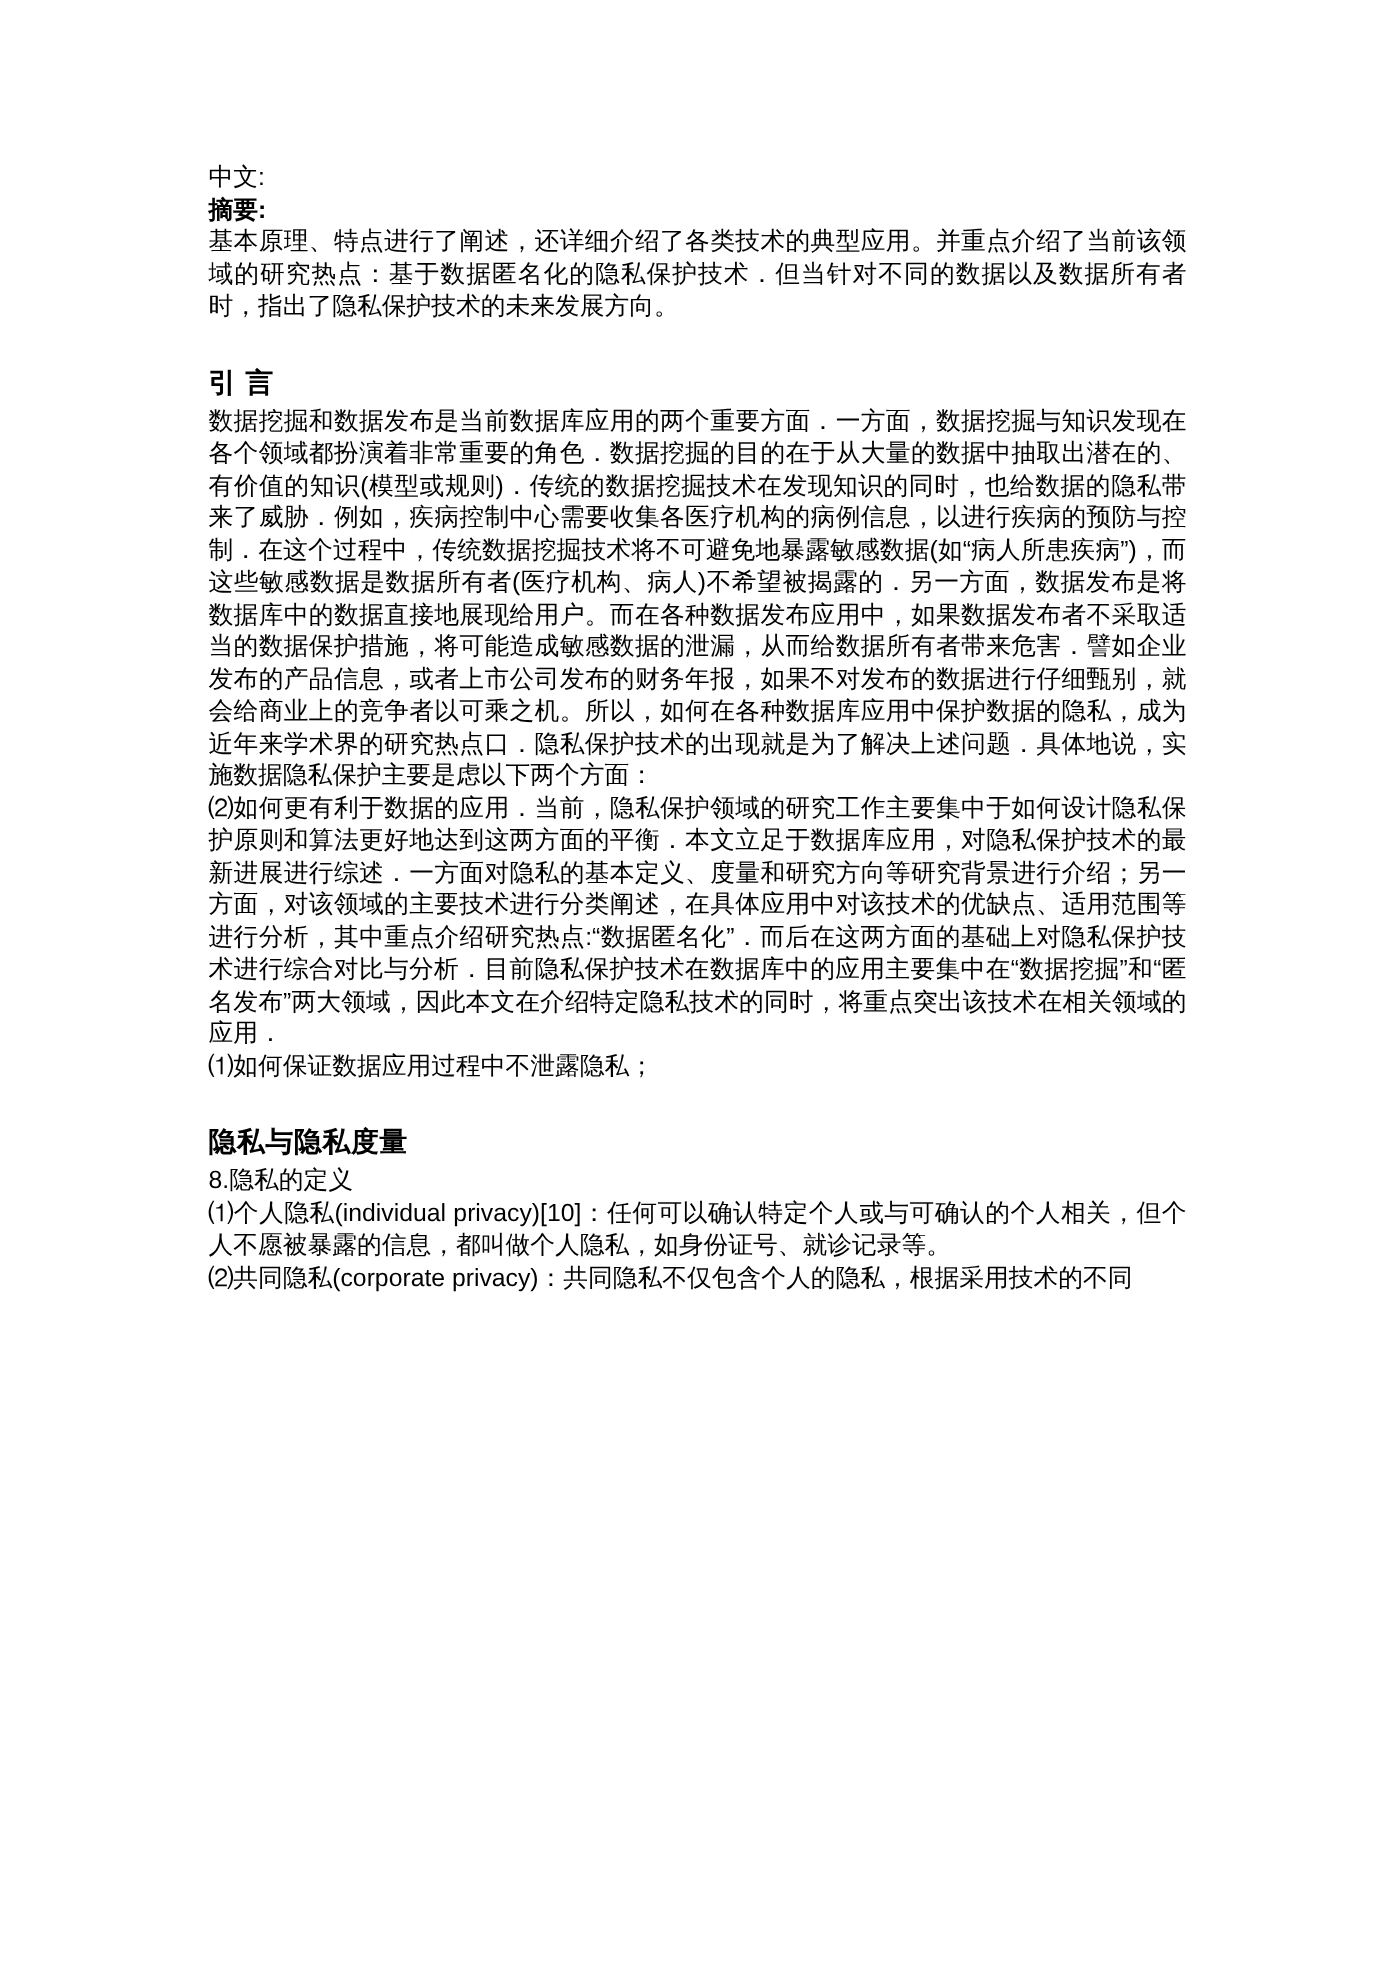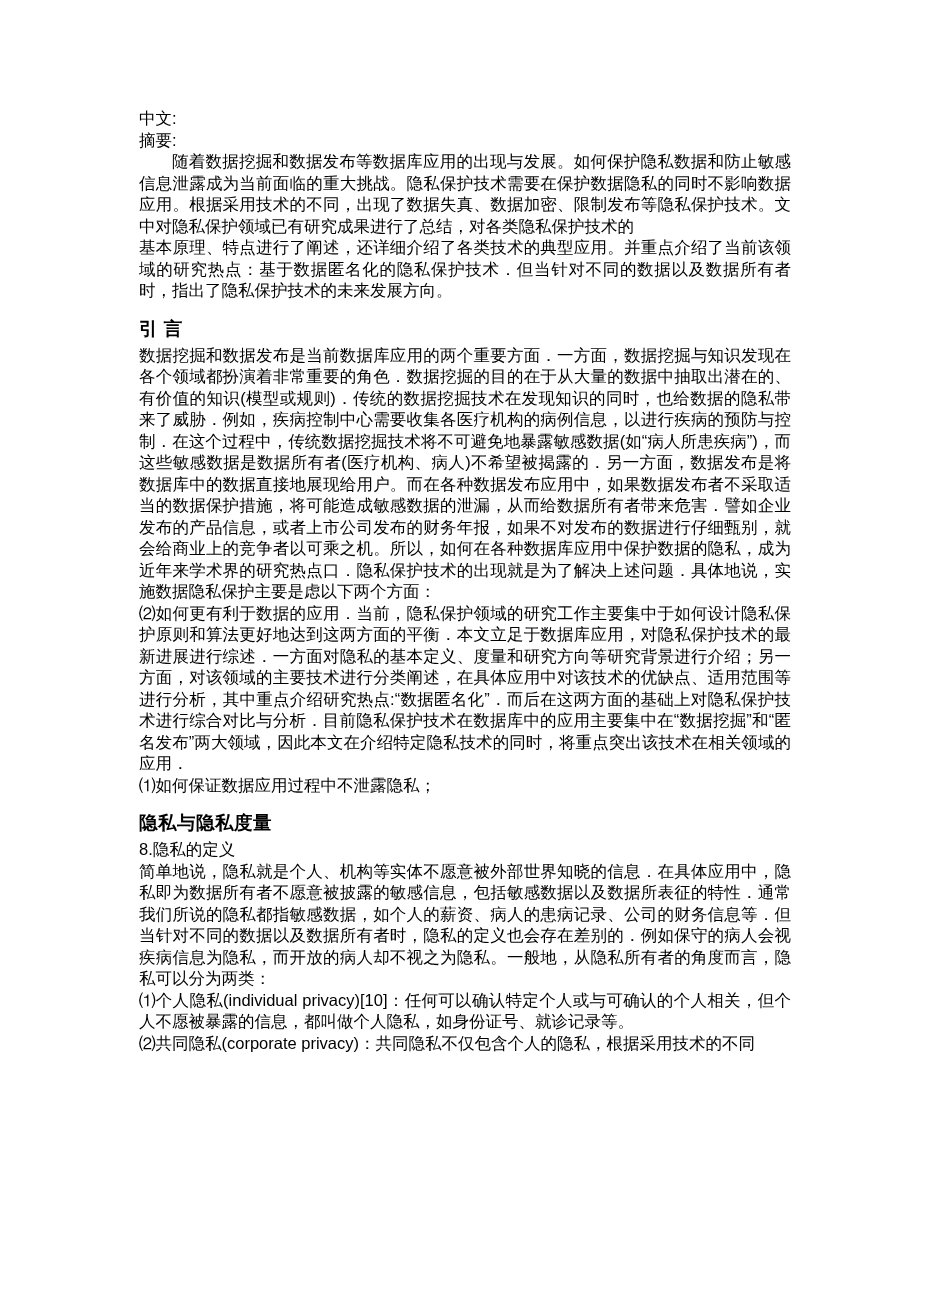--- a/index.html
+++ b/index.html
@@ -28,60 +28,58 @@
       font-size: 16.5px;
       line-height: 21.5px;
       text-align: justify;
       text-justify: inter-ideograph;
     }
     .line, .para {
       margin: 0;
       padding: 0;
     }
     .bold {
-      font-weight: normal;
+      font-weight: bold;
     }
     .first-indent {
       text-indent: 2em;
     }
     .section-heading {
-      margin: 15px 0 5px 0;
+      margin: 27px 0 5px 0;
       font-size: 18.5px;
       line-height: 23px;
       font-weight: bold;
       letter-spacing: 0.5px;
       text-align: left;
     }
   </style>
 </head>
 <body>
 
 <div class="page">
   <div class="content">
 
     <p class="line">中文:</p>
 
     <p class="line bold">摘要:</p>
 
-    <p class="para first-indent">随着数据挖掘和数据发布等数据库应用的出现与发展。如何保护隐私数据和防止敏感信息泄露成为当前面临的重大挑战。隐私保护技术需要在保护数据隐私的同时不影响数据应用。根据采用技术的不同，出现了数据失真、数据加密、限制发布等隐私保护技术。文中对隐私保护领域已有研究成果进行了总结，对各类隐私保护技术的</p>
 
     <p class="para">基本原理、特点进行了阐述，还详细介绍了各类技术的典型应用。并重点介绍了当前该领域的研究热点：基于数据匿名化的隐私保护技术．但当针对不同的数据以及数据所有者时，指出了隐私保护技术的未来发展方向。</p>
 
     <h2 class="section-heading">引 言</h2>
 
     <p class="para">数据挖掘和数据发布是当前数据库应用的两个重要方面．一方面，数据挖掘与知识发现在各个领域都扮演着非常重要的角色．数据挖掘的目的在于从大量的数据中抽取出潜在的、有价值的知识(模型或规则)．传统的数据挖掘技术在发现知识的同时，也给数据的隐私带来了威胁．例如，疾病控制中心需要收集各医疗机构的病例信息，以进行疾病的预防与控制．在这个过程中，传统数据挖掘技术将不可避免地暴露敏感数据(如“病人所患疾病”)，而这些敏感数据是数据所有者(医疗机构、病人)不希望被揭露的．另一方面，数据发布是将数据库中的数据直接地展现给用户。而在各种数据发布应用中，如果数据发布者不采取适当的数据保护措施，将可能造成敏感数据的泄漏，从而给数据所有者带来危害．譬如企业发布的产品信息，或者上市公司发布的财务年报，如果不对发布的数据进行仔细甄别，就会给商业上的竞争者以可乘之机。所以，如何在各种数据库应用中保护数据的隐私，成为近年来学术界的研究热点口．隐私保护技术的出现就是为了解决上述问题．具体地说，实施数据隐私保护主要是虑以下两个方面：</p>
 
     <p class="para">⑵如何更有利于数据的应用．当前，隐私保护领域的研究工作主要集中于如何设计隐私保护原则和算法更好地达到这两方面的平衡．本文立足于数据库应用，对隐私保护技术的最新进展进行综述．一方面对隐私的基本定义、度量和研究方向等研究背景进行介绍；另一方面，对该领域的主要技术进行分类阐述，在具体应用中对该技术的优缺点、适用范围等进行分析，其中重点介绍研究热点:“数据匿名化”．而后在这两方面的基础上对隐私保护技术进行综合对比与分析．目前隐私保护技术在数据库中的应用主要集中在“数据挖掘”和“匿名发布”两大领域，因此本文在介绍特定隐私技术的同时，将重点突出该技术在相关领域的应用．</p>
 
     <p class="para">⑴如何保证数据应用过程中不泄露隐私；</p>
 
     <h2 class="section-heading">隐私与隐私度量</h2>
 
     <p class="line">8.隐私的定义</p>
 
-    <p class="para">简单地说，隐私就是个人、机构等实体不愿意被外部世界知晓的信息．在具体应用中，隐私即为数据所有者不愿意被披露的敏感信息，包括敏感数据以及数据所表征的特性．通常我们所说的隐私都指敏感数据，如个人的薪资、病人的患病记录、公司的财务信息等．但当针对不同的数据以及数据所有者时，隐私的定义也会存在差别的．例如保守的病人会视疾病信息为隐私，而开放的病人却不视之为隐私。一般地，从隐私所有者的角度而言，隐私可以分为两类：</p>
 
     <p class="para">⑴个人隐私(individual privacy)[10]：任何可以确认特定个人或与可确认的个人相关，但个人不愿被暴露的信息，都叫做个人隐私，如身份证号、就诊记录等。</p>
 
     <p class="para">⑵共同隐私(corporate privacy)：共同隐私不仅包含个人的隐私，根据采用技术的不同</p>
 
   </div>
 </div>
 
 </body></html>

